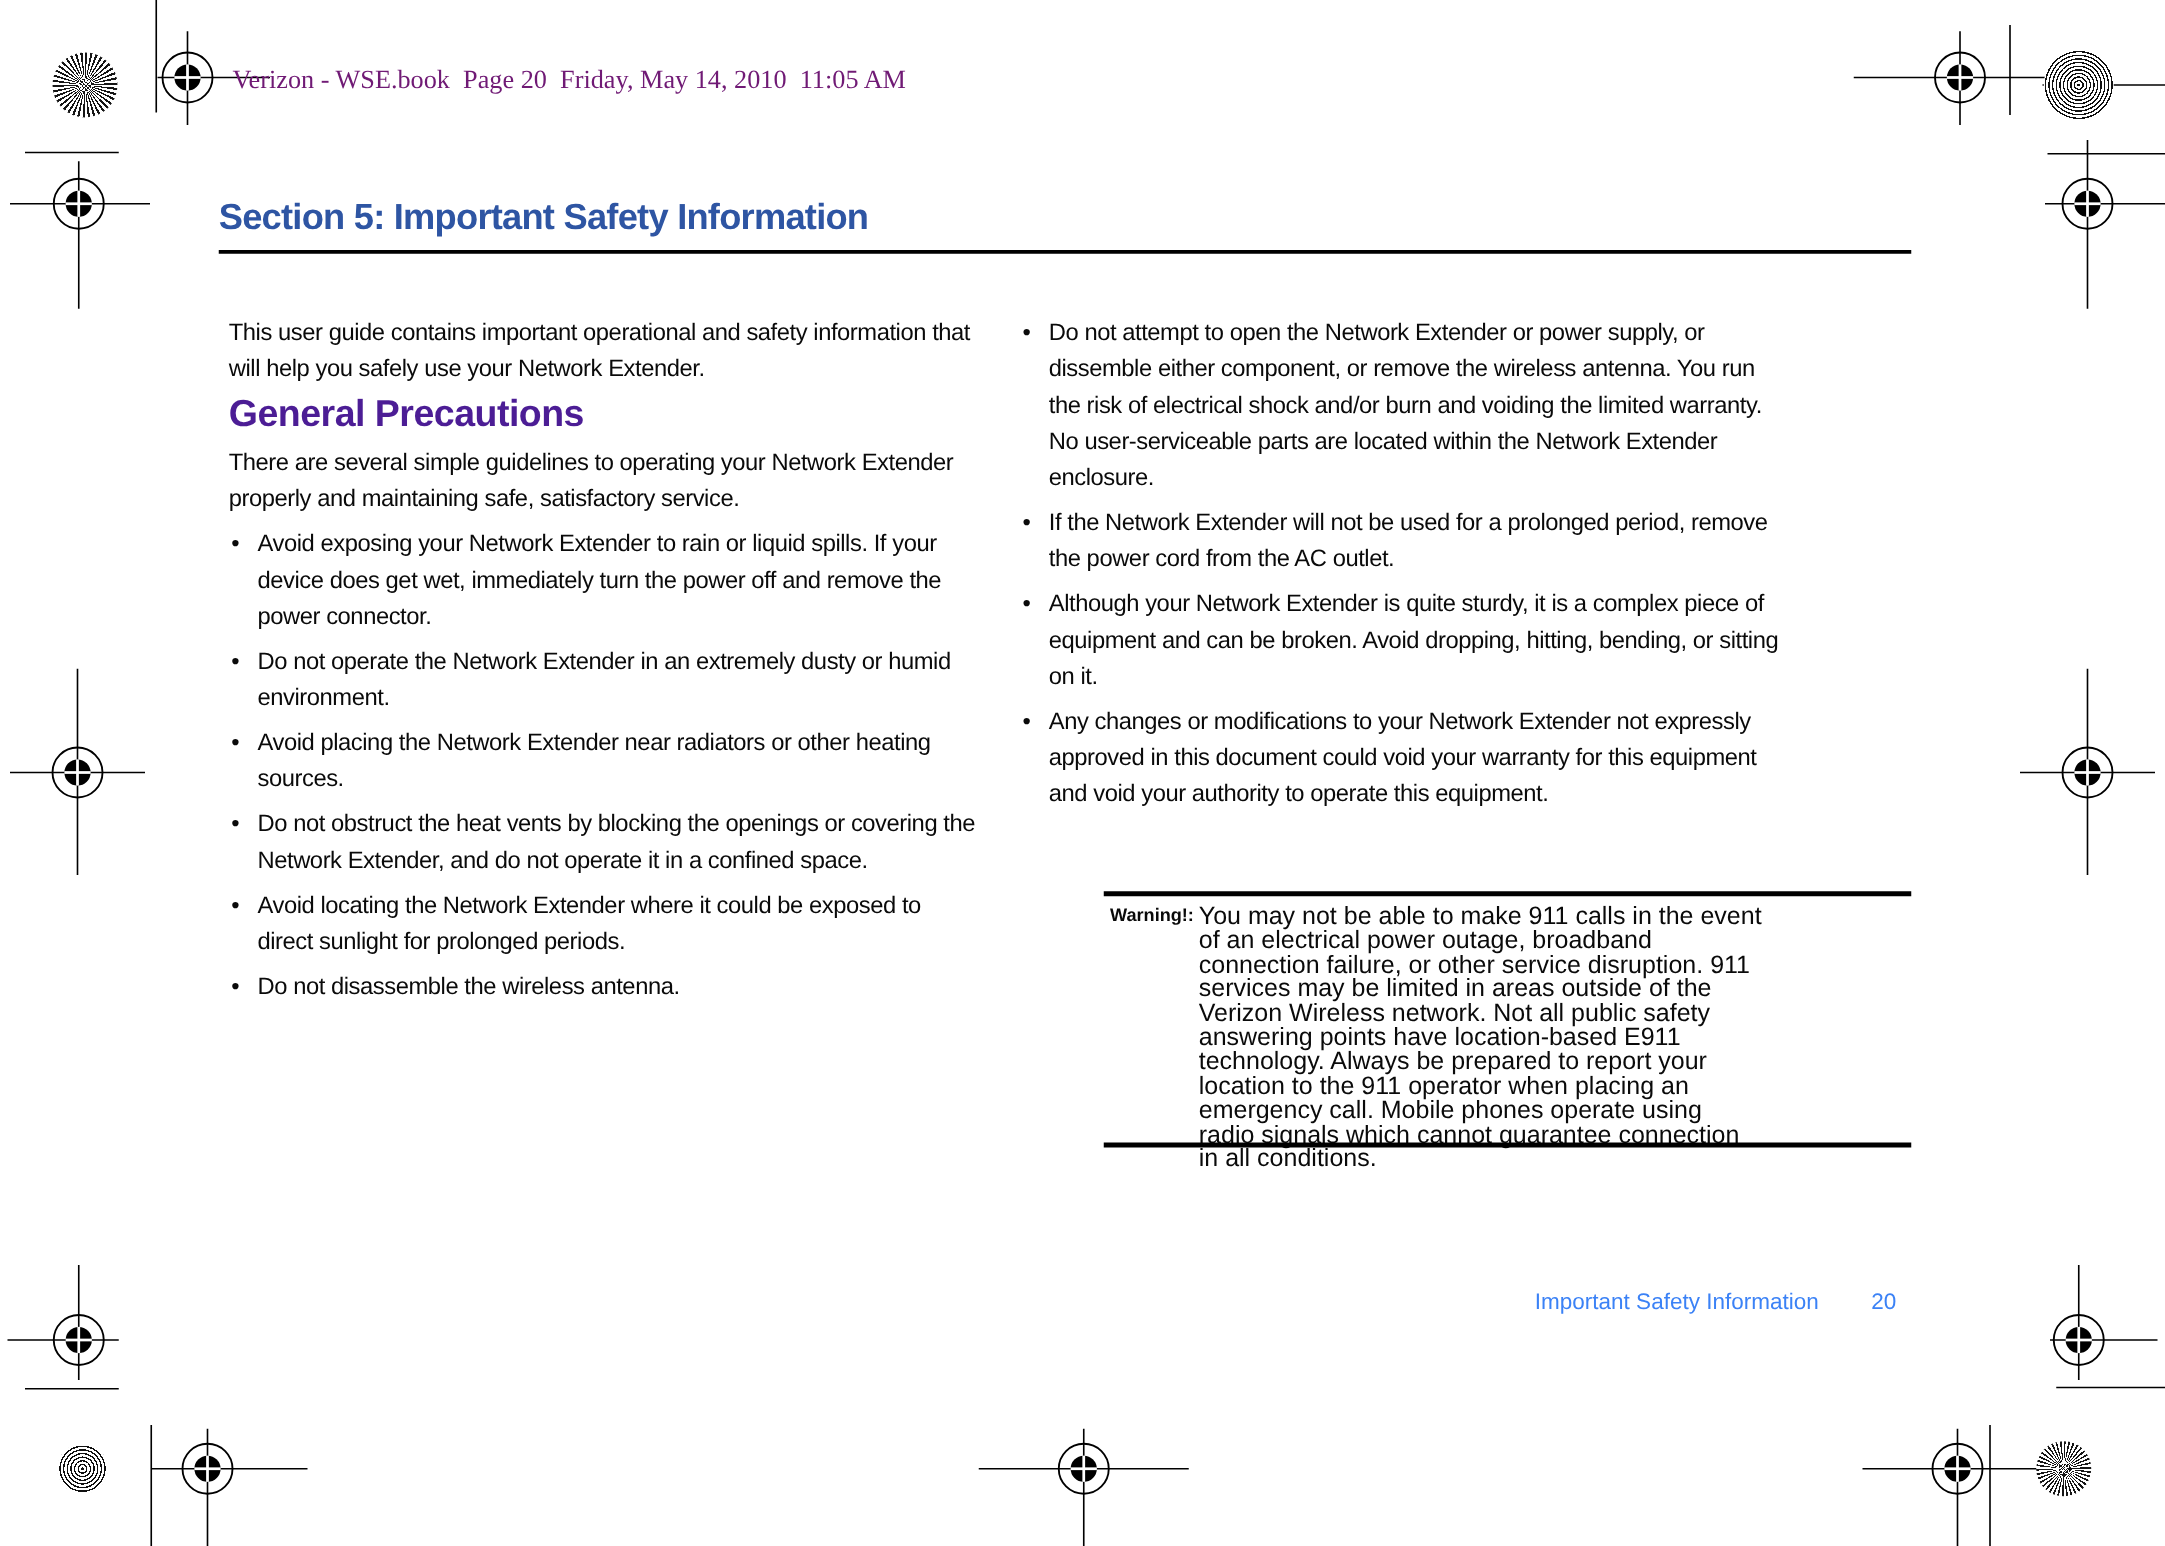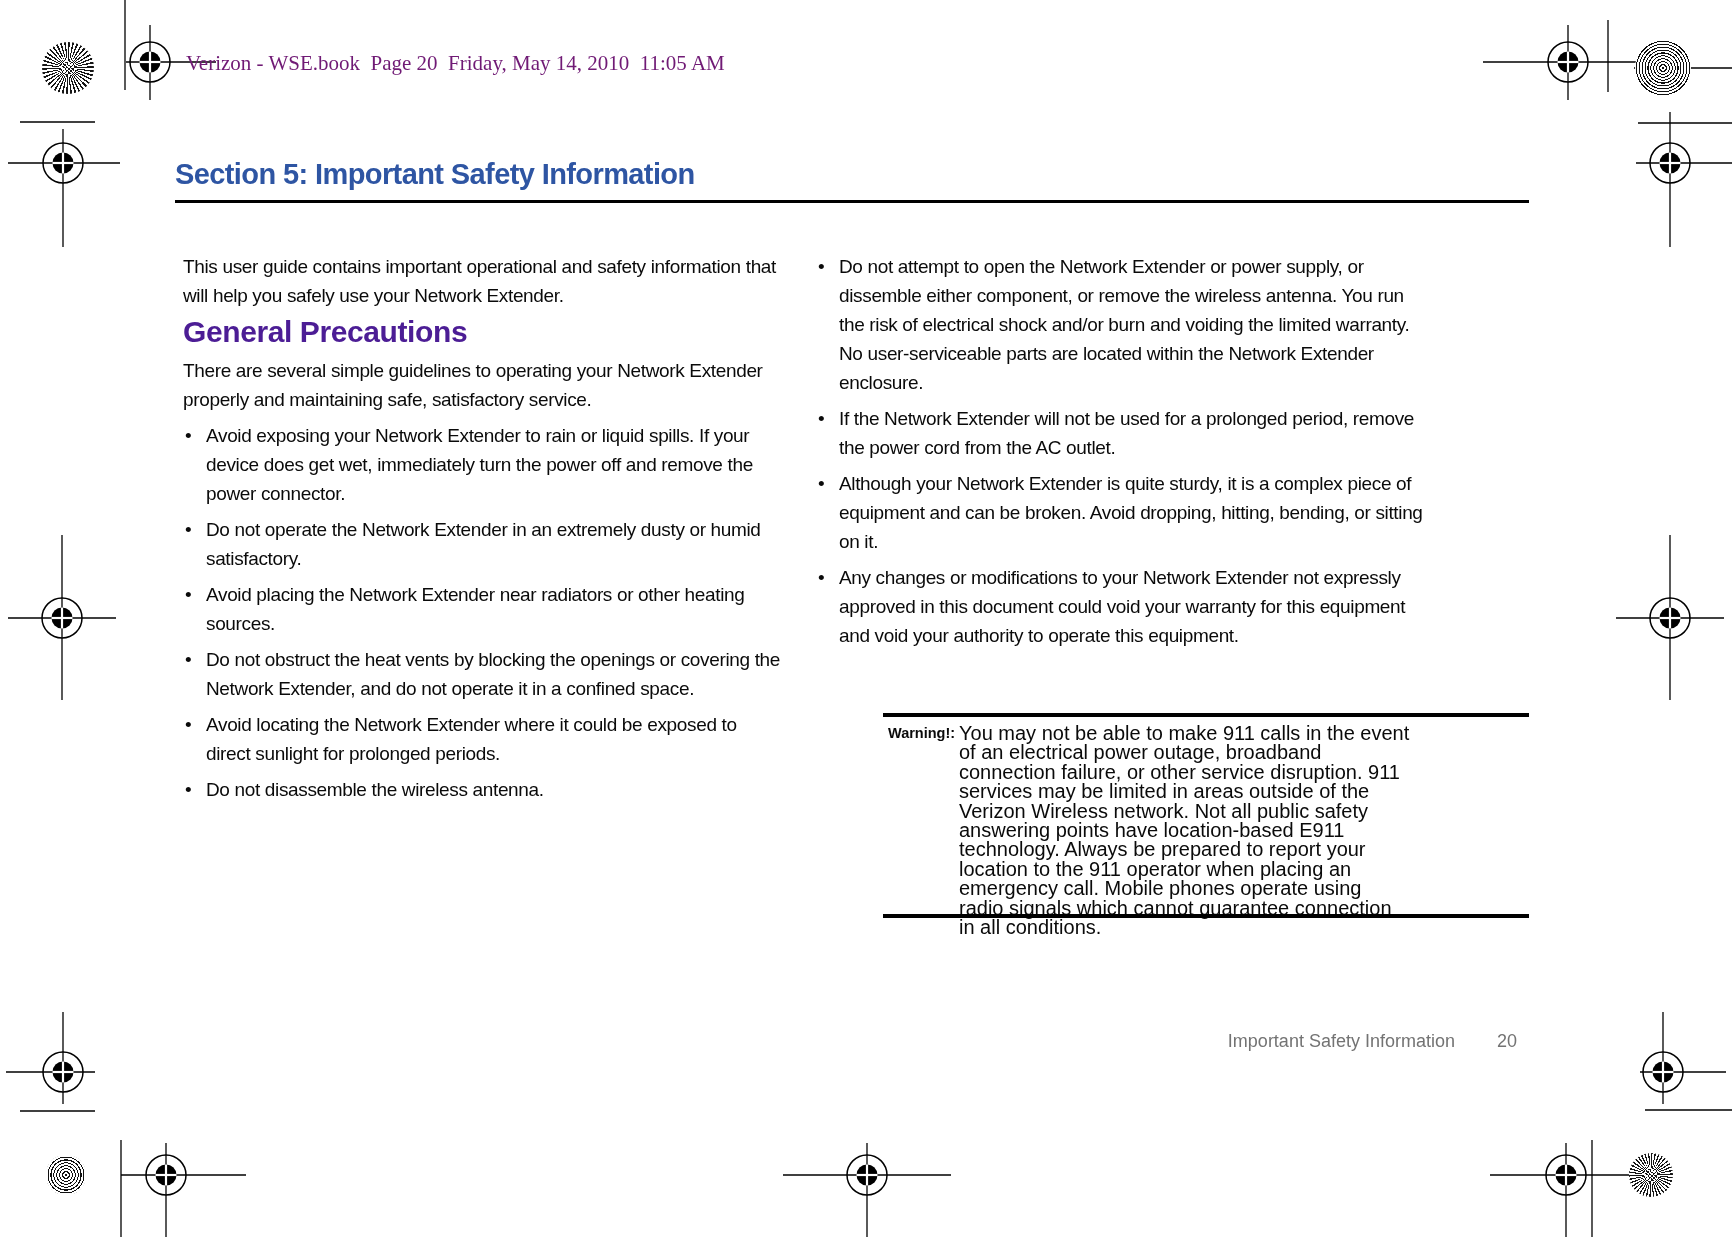--- a/index.html
+++ b/index.html
@@ -66,21 +66,21 @@
     position:absolute;left:5px;top:0;
     font-size:14.5px;font-weight:bold;line-height:19.4px;
   }
   .warning-text{
     margin-left:76px;width:452px;
     font-size:20px;line-height:19.4px;
   }
   .footer{
     position:absolute;right:215px;top:1031px;
     display:flex;align-items:baseline;gap:42px;
-    font-size:18px;color:#737373;
+    font-size:18px;color:#3b82f6;
   }
 </style>
 </head>
 <body>
 
 <div class="sheet">
 
   <svg class="marks-svg" width="1732" height="1237" viewBox="0 0 1732 1237">
     <defs>
       <g id="regcore">
@@ -147,21 +147,21 @@
 
   <div class="section-title">Section 5: Important Safety Information</div>
   <div class="title-rule"></div>
 
   <div class="col col-left">
     <p>This user guide contains important operational and safety information that will help you safely use your Network Extender.</p>
     <h2 class="subhead">General Precautions</h2>
     <p>There are several simple guidelines to operating your Network Extender properly and maintaining safe, satisfactory service.</p>
     <ul class="bullets">
       <li>Avoid exposing your Network Extender to rain or liquid spills. If your device does get wet, immediately turn the power off and remove the power connector.</li>
-      <li>Do not operate the Network Extender in an extremely dusty or humid satisfactory.</li>
+      <li>Do not operate the Network Extender in an extremely dusty or humid environment.</li>
       <li>Avoid placing the Network Extender near radiators or other heating sources.</li>
       <li>Do not obstruct the heat vents by blocking the openings or covering the Network Extender, and do not operate it in a confined space.</li>
       <li>Avoid locating the Network Extender where it could be exposed to direct sunlight for prolonged periods.</li>
       <li>Do not disassemble the wireless antenna.</li>
     </ul>
   </div>
 
   <div class="col col-right">
     <ul class="bullets">
       <li>Do not attempt to open the Network Extender or power supply, or dissemble either component, or remove the wireless antenna. You run the risk of electrical shock and/or burn and voiding the limited warranty. No user-serviceable parts are located within the Network Extender enclosure.</li>

